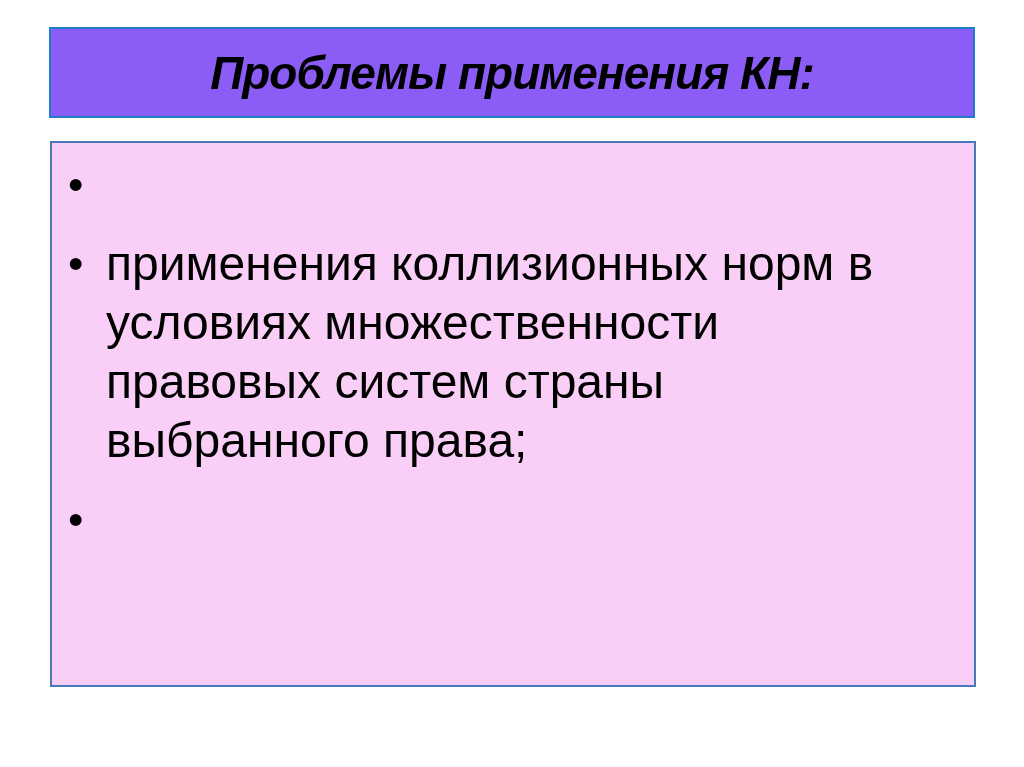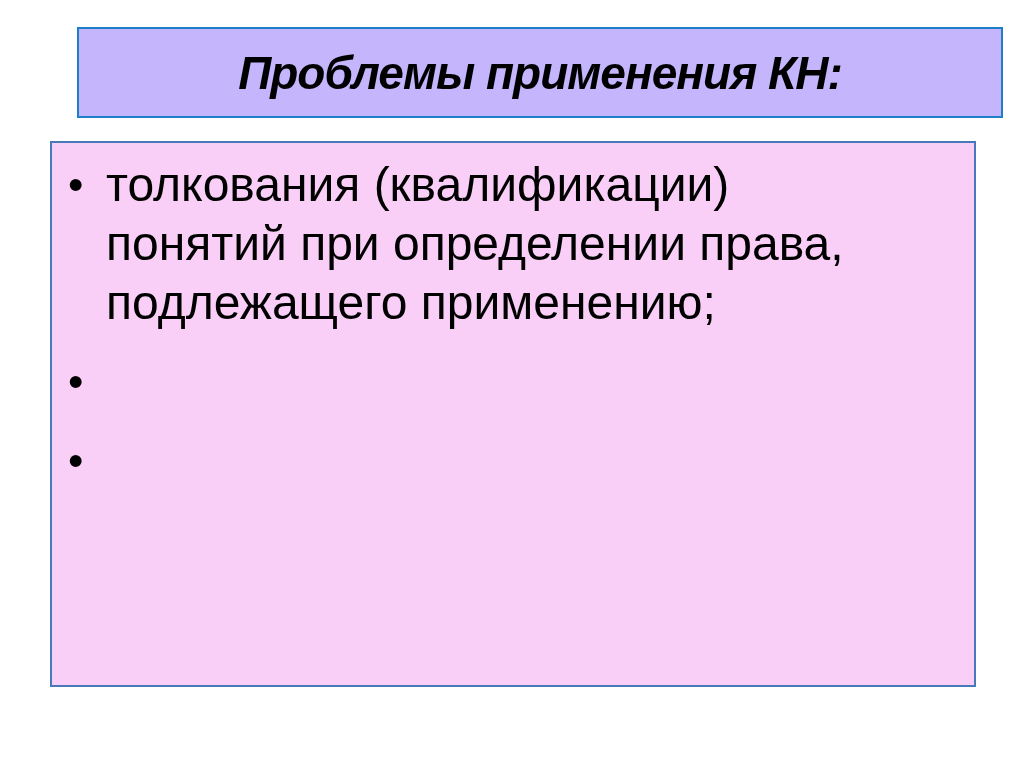--- a/index.html
+++ b/index.html
@@ -16,26 +16,25 @@
     font-family: "Liberation Sans", "DejaVu Sans", sans-serif;
     color: #000000;
   }
   .title-box {
     position: absolute;
     left: 49px;
     top: 27px;
     width: 926px;
     height: 91px;
     box-sizing: border-box;
-    background: #c4b5fd;
+    background: #8b5cf6;
     border: 2px solid #1e7fc8;
     display: flex;
     align-items: center;
     justify-content: center;
-    margin-left: 28px;
   }
   .title-text {
     font-size: 46px;
     font-weight: bold;
     font-style: italic;
     letter-spacing: -1px;
     white-space: nowrap;
   }
   .content-box {
     position: absolute;
@@ -82,27 +81,28 @@
 
   <div class="title-box">
     <span class="title-text">Проблемы применения КН:</span>
   </div>
 
   <div class="content-box">
     <ul class="bullet-list">
 
       <li class="bullet-item">
         <span class="bullet-marker">•</span>
-        <span class="bullet-text">толкования (квалификации)
-понятий при определении права,
-подлежащего применению;</span>
       </li>
 
       <li class="bullet-item">
         <span class="bullet-marker">•</span>
+        <span class="bullet-text">применения коллизионных норм в
+условиях множественности
+правовых систем страны
+выбранного права;</span>
       </li>
 
       <li class="bullet-item">
         <span class="bullet-marker">•</span>
       </li>
 
     </ul>
   </div>
 
 </div>

